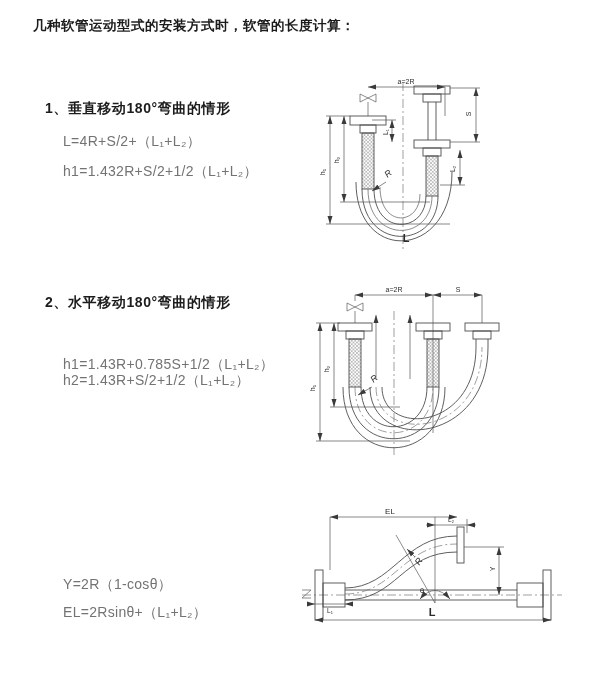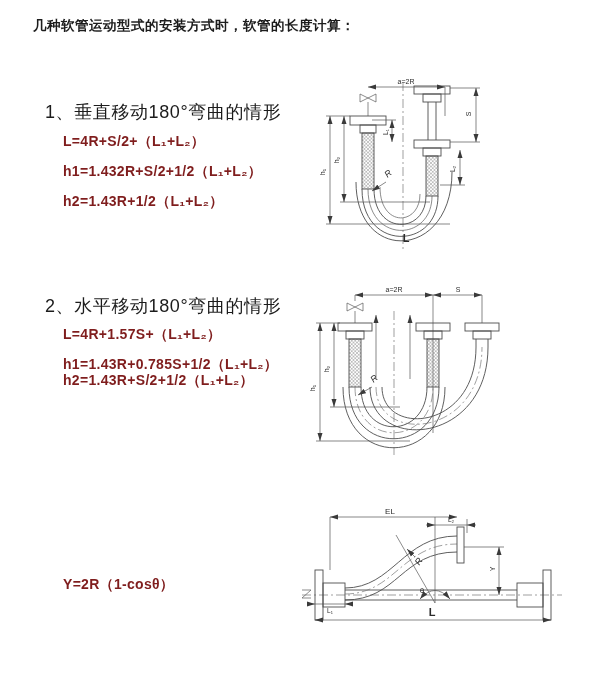--- a/index.html
+++ b/index.html
@@ -1,22 +1,22 @@
 <!DOCTYPE html>
 <html><head>
 <meta charset="utf-8">
 <style>
   html,body{margin:0;padding:0;background:#fff;}
   .page{
     position:relative;width:600px;height:675px;background:#ffffff;overflow:hidden;
     font-family:"Liberation Sans","DejaVu Sans",sans-serif;color:#1c1c1c;
   }
   .title{position:absolute;left:33px;top:17px;font-size:13.5px;font-weight:700;letter-spacing:0.5px;white-space:nowrap;text-align:right;}
-  .sec-heading{position:absolute;font-size:18px;font-weight:400;letter-spacing:0.6px;white-space:nowrap;}
-  .formula{position:absolute;font-size:14px;font-weight:700;letter-spacing:0.3px;white-space:nowrap;color:#7f1d1d;}
+  .sec-heading{position:absolute;font-size:14px;font-weight:700;letter-spacing:0.6px;white-space:nowrap;}
+  .formula{position:absolute;font-size:14px;font-weight:400;letter-spacing:0.3px;white-space:nowrap;color:#737373;}
   .diagram{position:absolute;}
   svg{display:block;overflow:visible;}
   svg text{font-family:"Liberation Sans","DejaVu Sans",sans-serif;fill:#2b2b2b;font-size:7px;}
   svg text.t-small{font-size:6.5px;}
   svg text.t-med{font-size:8px;}
   svg text.t-big{font-size:11px;font-weight:700;}
   svg text.t-ital{font-style:italic;font-size:9px;}
   .geo{stroke:#4d4d4d;stroke-width:0.9;fill:none;}
   .geo-thin{stroke:#5a5a5a;stroke-width:0.7;fill:none;}
   .dim{stroke:#555;stroke-width:0.7;fill:none;}
@@ -37,28 +37,27 @@
         <path d="M0,0.5 L8,3 L0,5.5 Z" fill="#3a3a3a"></path>
       </marker>
     </defs>
   </svg>
 
   <div class="title">几种软管运动型式的安装方式时，软管的长度计算：</div>
 
   <div class="sec-heading" style="left:45px;top:100px">1、垂直移动180°弯曲的情形</div>
   <div class="formula" style="left:63px;top:133px">L=4R+S/2+（L₁+L₂）</div>
   <div class="formula" style="left:63px;top:163px">h1=1.432R+S/2+1/2（L₁+L₂）</div>
-  <div class="formula" style="left:63px;top:193px">h2=1.43R+1/2（L₁+L₂）</div>
 
   <div class="sec-heading" style="left:45px;top:294px">2、水平移动180°弯曲的情形</div>
-  <div class="formula" style="left:63px;top:326px">L=4R+1.57S+（L₁+L₂）</div>
   <div class="formula" style="left:63px;top:356px">h1=1.43R+0.785S+1/2（L₁+L₂）</div>
   <div class="formula" style="left:63px;top:372px">h2=1.43R+S/2+1/2（L₁+L₂）</div>
 
   <div class="formula" style="left:63px;top:576px">Y=2R（1-cosθ）</div>
+  <div class="formula" style="left:63px;top:604px">EL=2Rsinθ+（L₁+L₂）</div>
 
   <svg class="diagram" style="left:312px;top:72px" width="278" height="188" viewBox="0 0 278 188">
 
     <path class="cl" d="M91,10 V178"></path>
 
     <g>
       <path class="geo-thin" d="M48,22 L48,30 L64,22 L64,30 Z"></path>
       <path class="geo-thin" d="M56,30 V44"></path>
     </g>
 

